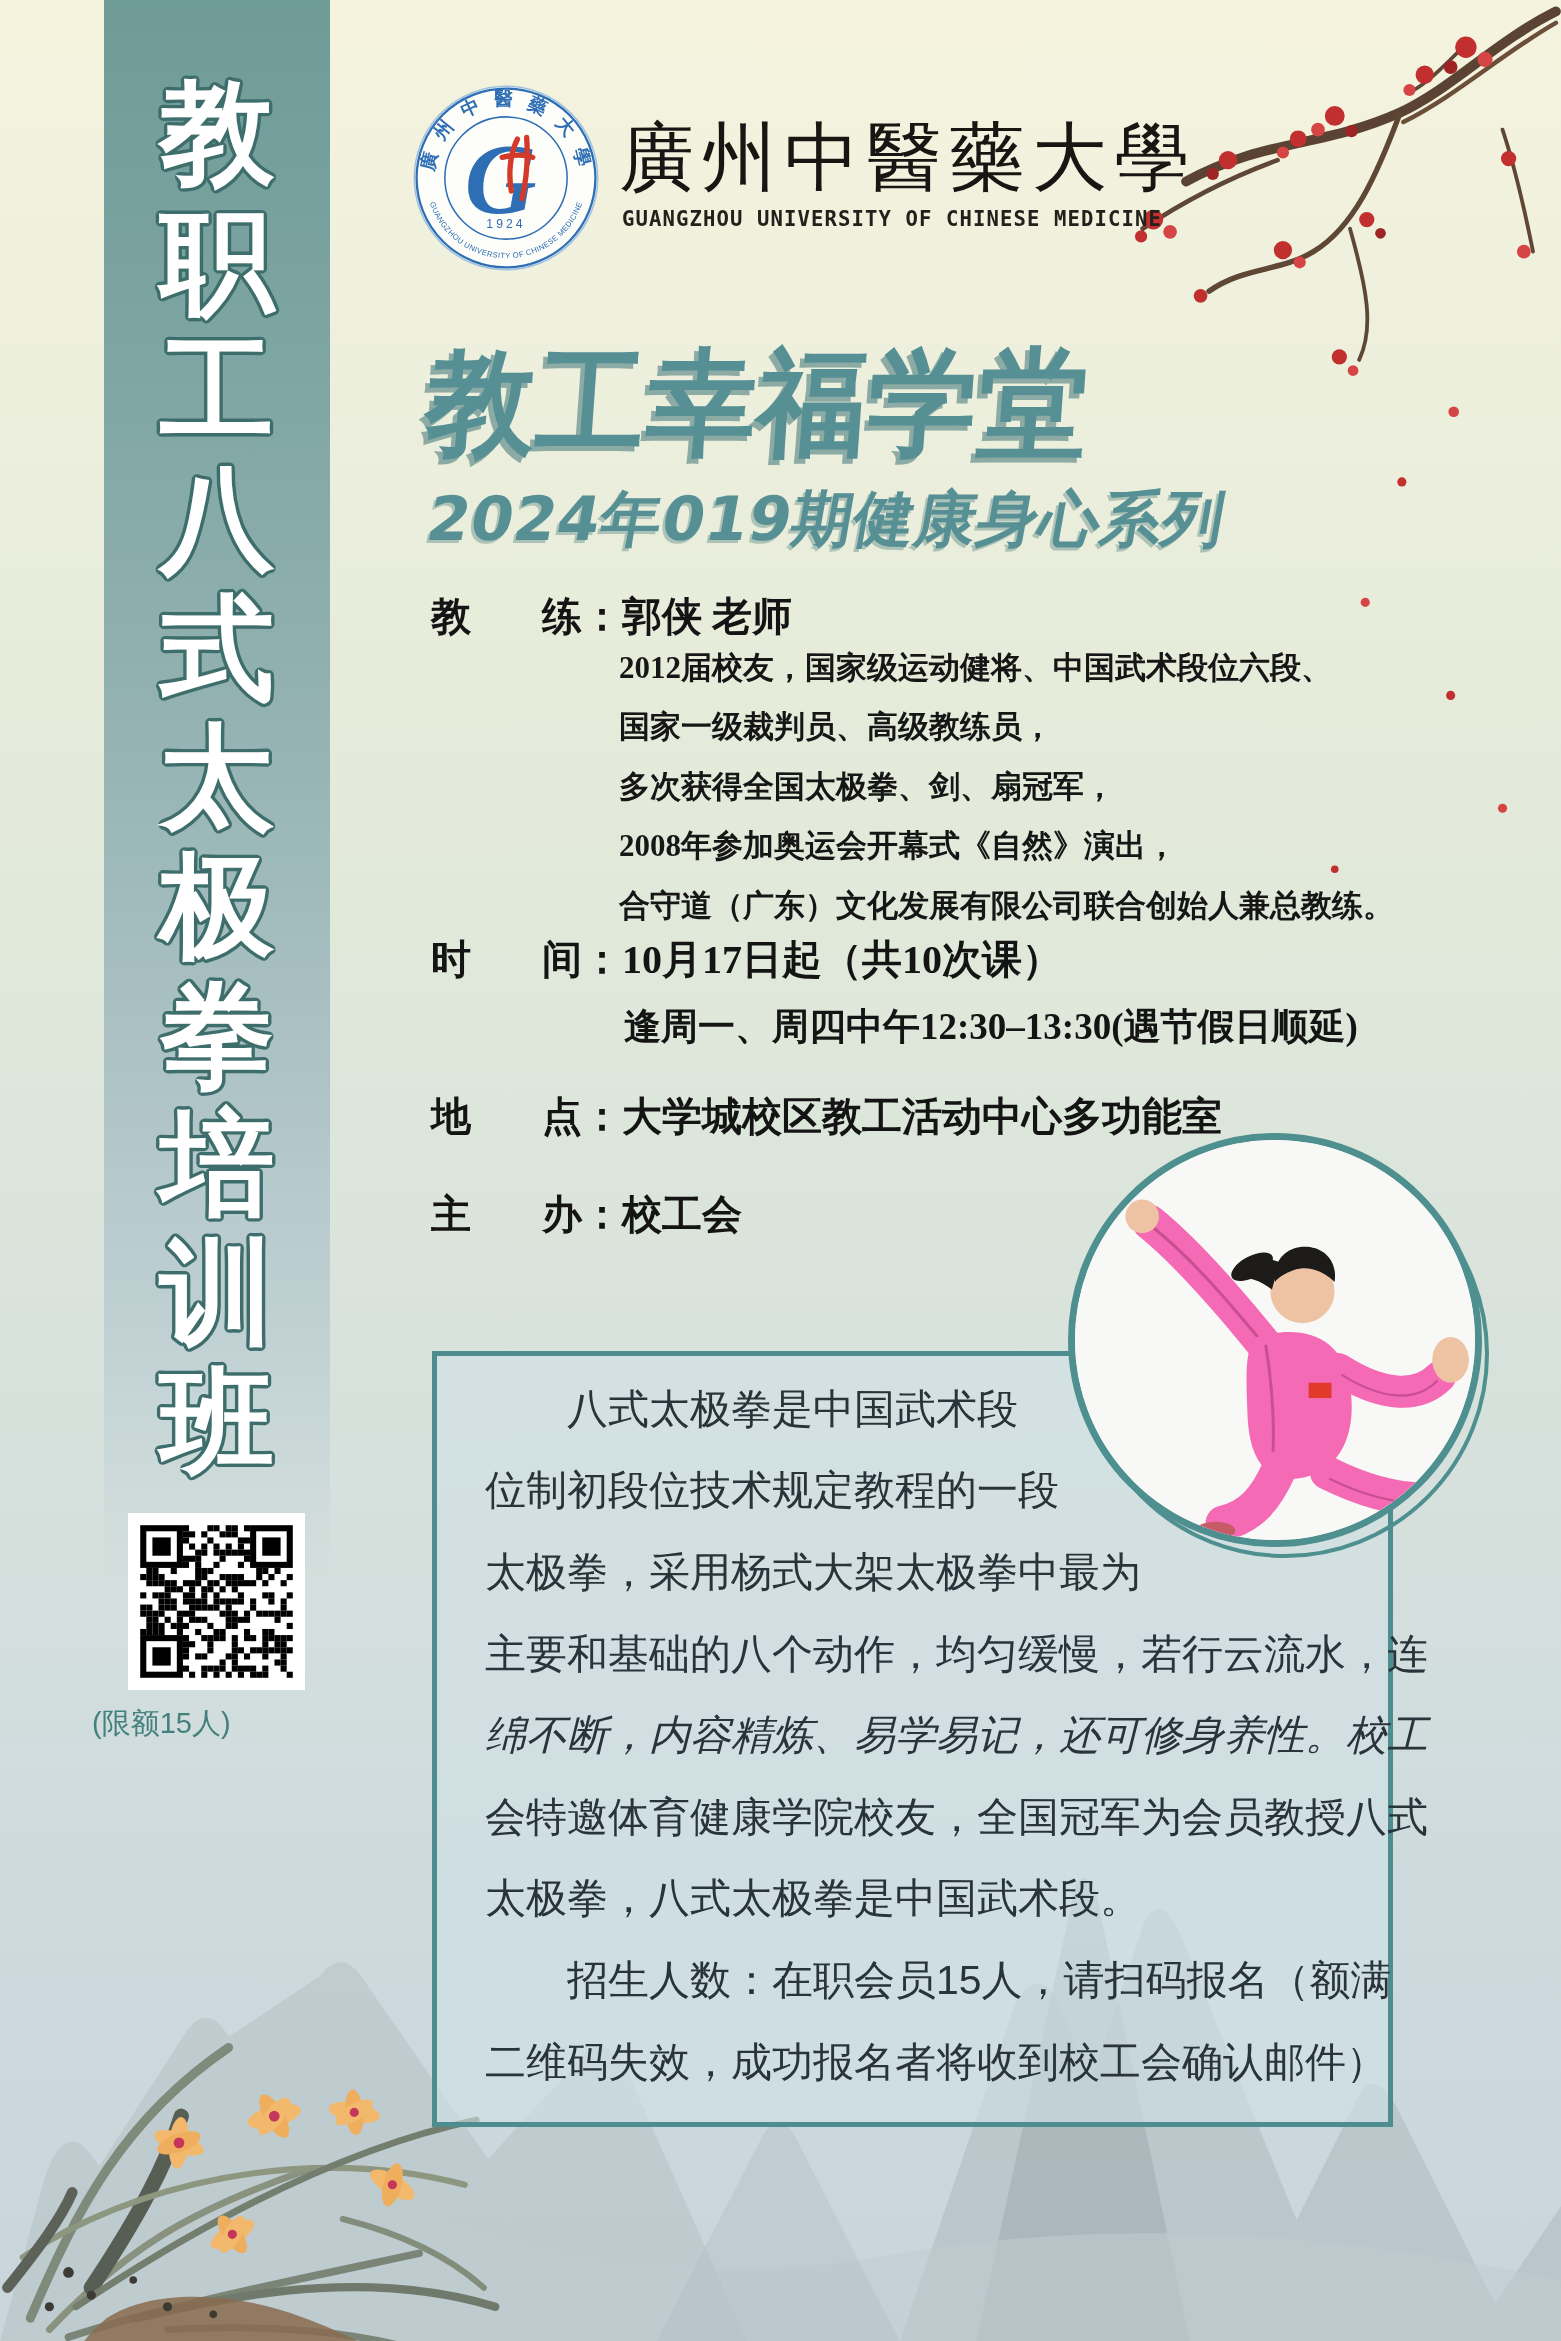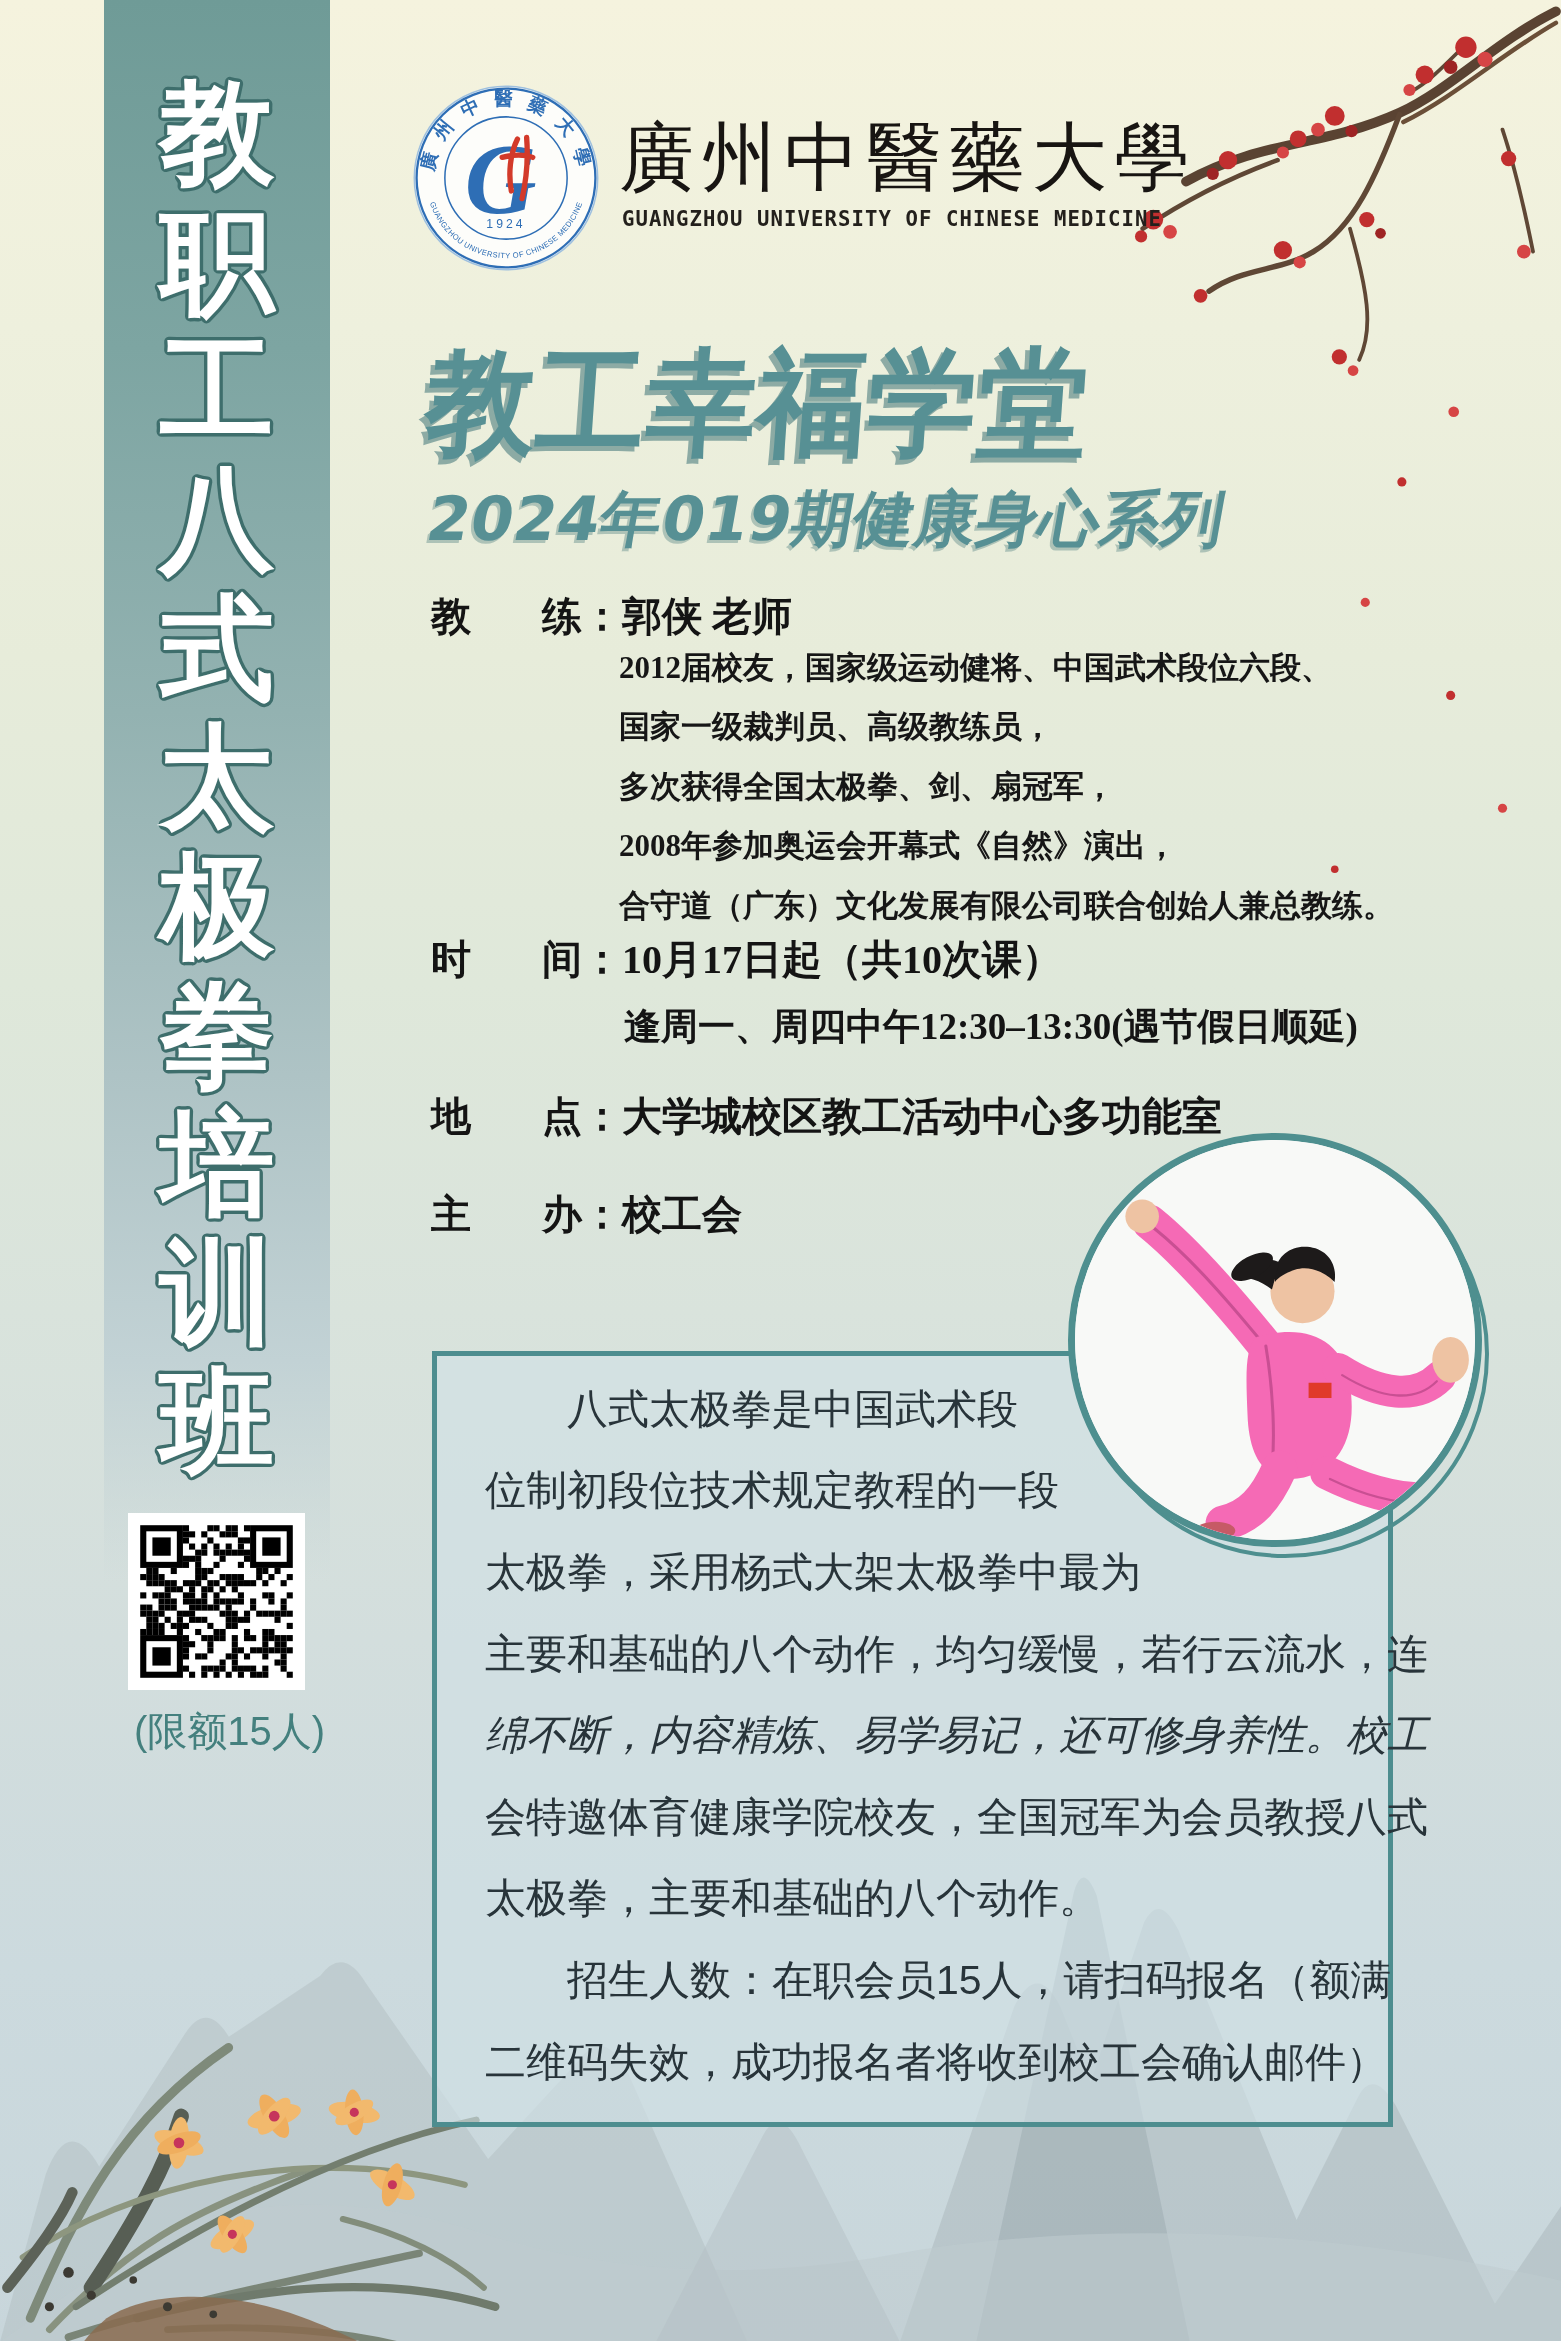--- a/index.html
+++ b/index.html
@@ -13,22 +13,22 @@
     position:absolute;left:104px;top:0;width:226px;height:1582px;
     background:linear-gradient(180deg,#6f9b97 0%,#7da5a2 22%,#93b2b1 45%,#aec3c5 68%,#c2d2d5 86%,rgba(200,214,219,0) 100%);
   }
   #banner-svg text{
     font-family:"DejaVu Sans","Liberation Sans",sans-serif;font-weight:900;
     fill:#ffffff;stroke:#3e6e6c;stroke-width:9px;paint-order:stroke;stroke-linejoin:round;
     text-anchor:middle;
   }
   #qr-box{position:absolute;left:128px;top:1513px;width:177px;height:177px;background:#fff;}
   #limit-note{
-    position:absolute;left:92px;top:1704px;width:275px;text-align:center;
-    font-size:40px;color:#44807e;font-family:"Liberation Sans",sans-serif;
+    position:absolute;left:92px;top:1704px;width:275px;text-align:left;
+    font-size:29px;color:#44807e;font-family:"Liberation Sans",sans-serif;
   }
   
   #logo{position:absolute;left:412px;top:84px;width:188px;height:188px;}
   #uni-zh{
     position:absolute;left:619px;top:108px;width:595px;font-family:"Liberation Serif",serif;
     font-weight:400;font-size:75px;letter-spacing:7.6px;color:#181512;white-space:nowrap;
   }
   #uni-en{
     position:absolute;left:622px;top:207px;width:595px;font-family:"DejaVu Sans Mono","Liberation Mono",monospace;
     font-weight:700;font-size:20.6px;letter-spacing:1.1px;color:#23201c;white-space:nowrap;
@@ -514,21 +514,21 @@
       </span><span>校工会</span>
   </div>
 
   <div id="intro-box"></div>
   <div class="box-line box-indent" style="top:1382px;">八式太极拳是中国武术段</div>
   <div class="box-line" style="top:1463px;">位制初段位技术规定教程的一段</div>
   <div class="box-line" style="top:1545px;">太极拳，采用杨式大架太极拳中最为</div>
   <div class="box-line" style="top:1627px;">主要和基础的八个动作，均匀缓慢，若行云流水，连</div>
   <div class="box-line" style="top:1708px;font-style:italic;">绵不断，内容精炼、易学易记，还可修身养性。校工</div>
   <div class="box-line" style="top:1790px;">会特邀体育健康学院校友，全国冠军为会员教授八式</div>
-  <div class="box-line" style="top:1871px;">太极拳，主要和基础的八个动作。</div>
+  <div class="box-line" style="top:1871px;">太极拳，八式太极拳是中国武术段。</div>
   <div class="box-line box-indent" style="top:1953px;">招生人数：在职会员15人，请扫码报名（额满</div>
   <div class="box-line" style="top:2035px;">二维码失效，成功报名者将收到校工会确认邮件）</div>
 
   <div id="photo-arc"></div>
   <div id="coach-photo">
     <svg width="400" height="400" viewBox="0 0 524 524">
       <rect width="524" height="524" fill="#f8f9f7"></rect>
       <g stroke-linecap="round">
 
         <path d="M98,108 C150,150 205,215 248,268" stroke="#f56ab5" stroke-width="46" fill="none"></path>

